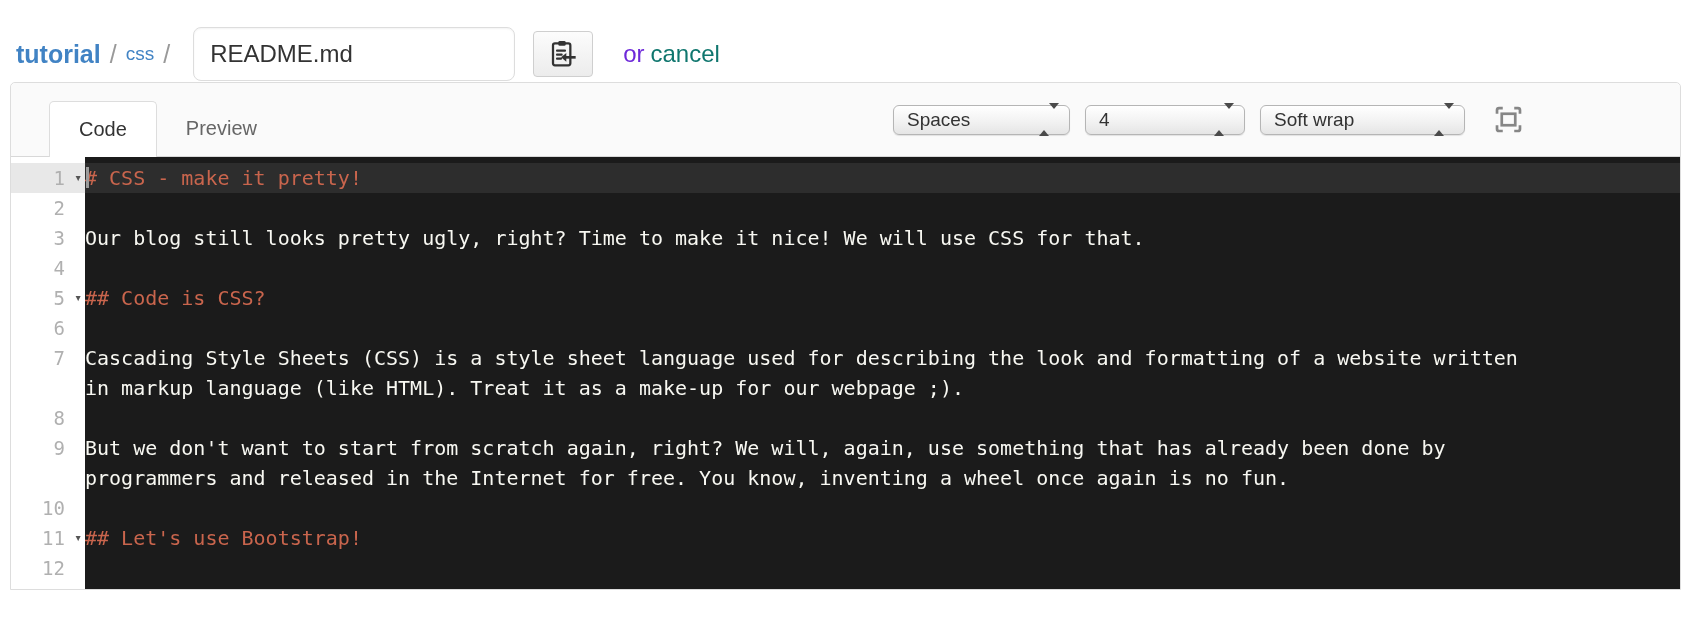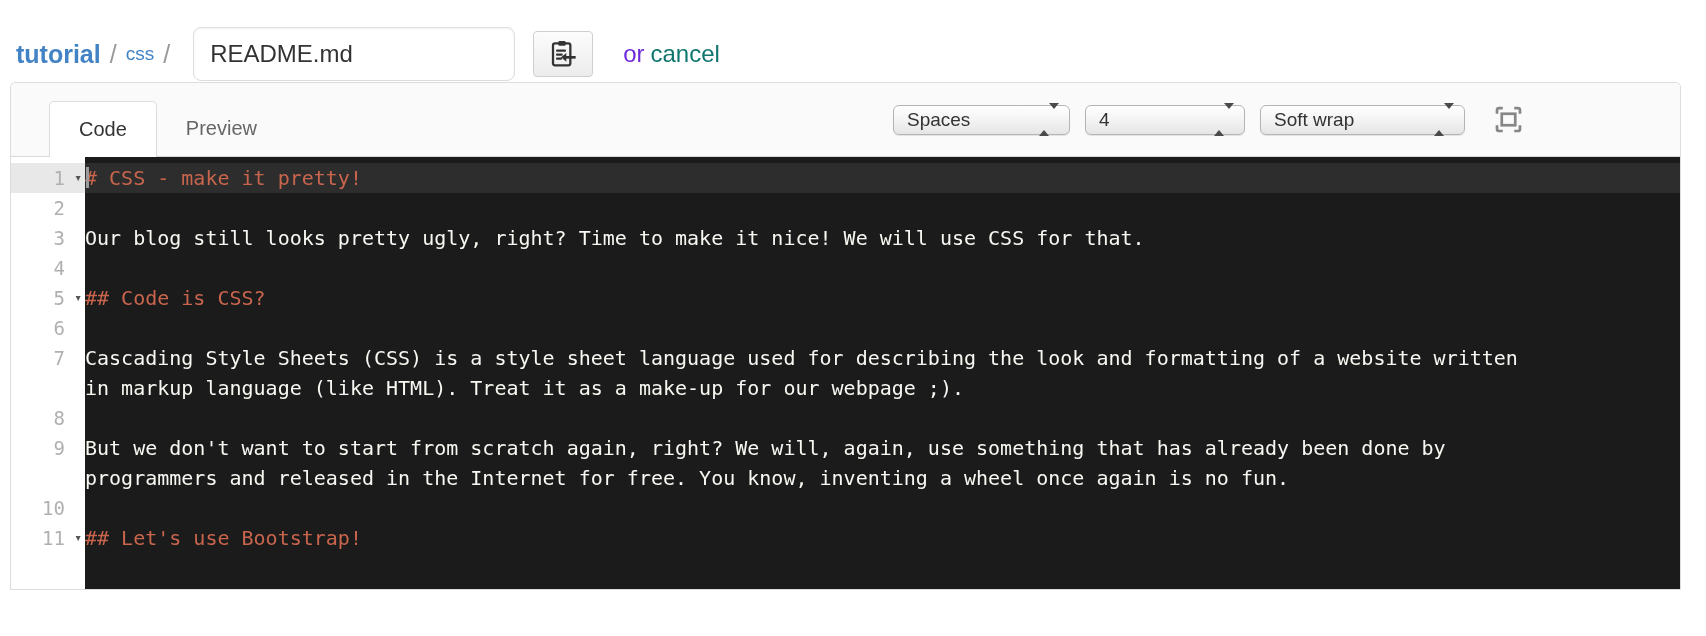--- a/index.html
+++ b/index.html
@@ -185,19 +185,25 @@
           </div>
           <div class="code-cell"><span class="code-text"></span></div>
         </div>
         <div class="cm-row">
           <div class="gutter-cell">
             <span class="ln">11</span>
             <span class="fold">▾</span>
           </div>
           <div class="code-cell heading"><span class="code-text">## Let's use Bootstrap!</span></div>
         </div>
+        <div class="cm-row">
+          <div class="gutter-cell">
+            <span class="ln">12</span>
+          </div>
+          <div class="code-cell"><span class="code-text"></span></div>
+        </div>
         <div class="cm-row filler">
           <div class="gutter-cell"></div>
           <div class="code-cell"></div>
         </div>
       </div>
   </div>
 </div>
 
 </body></html>

